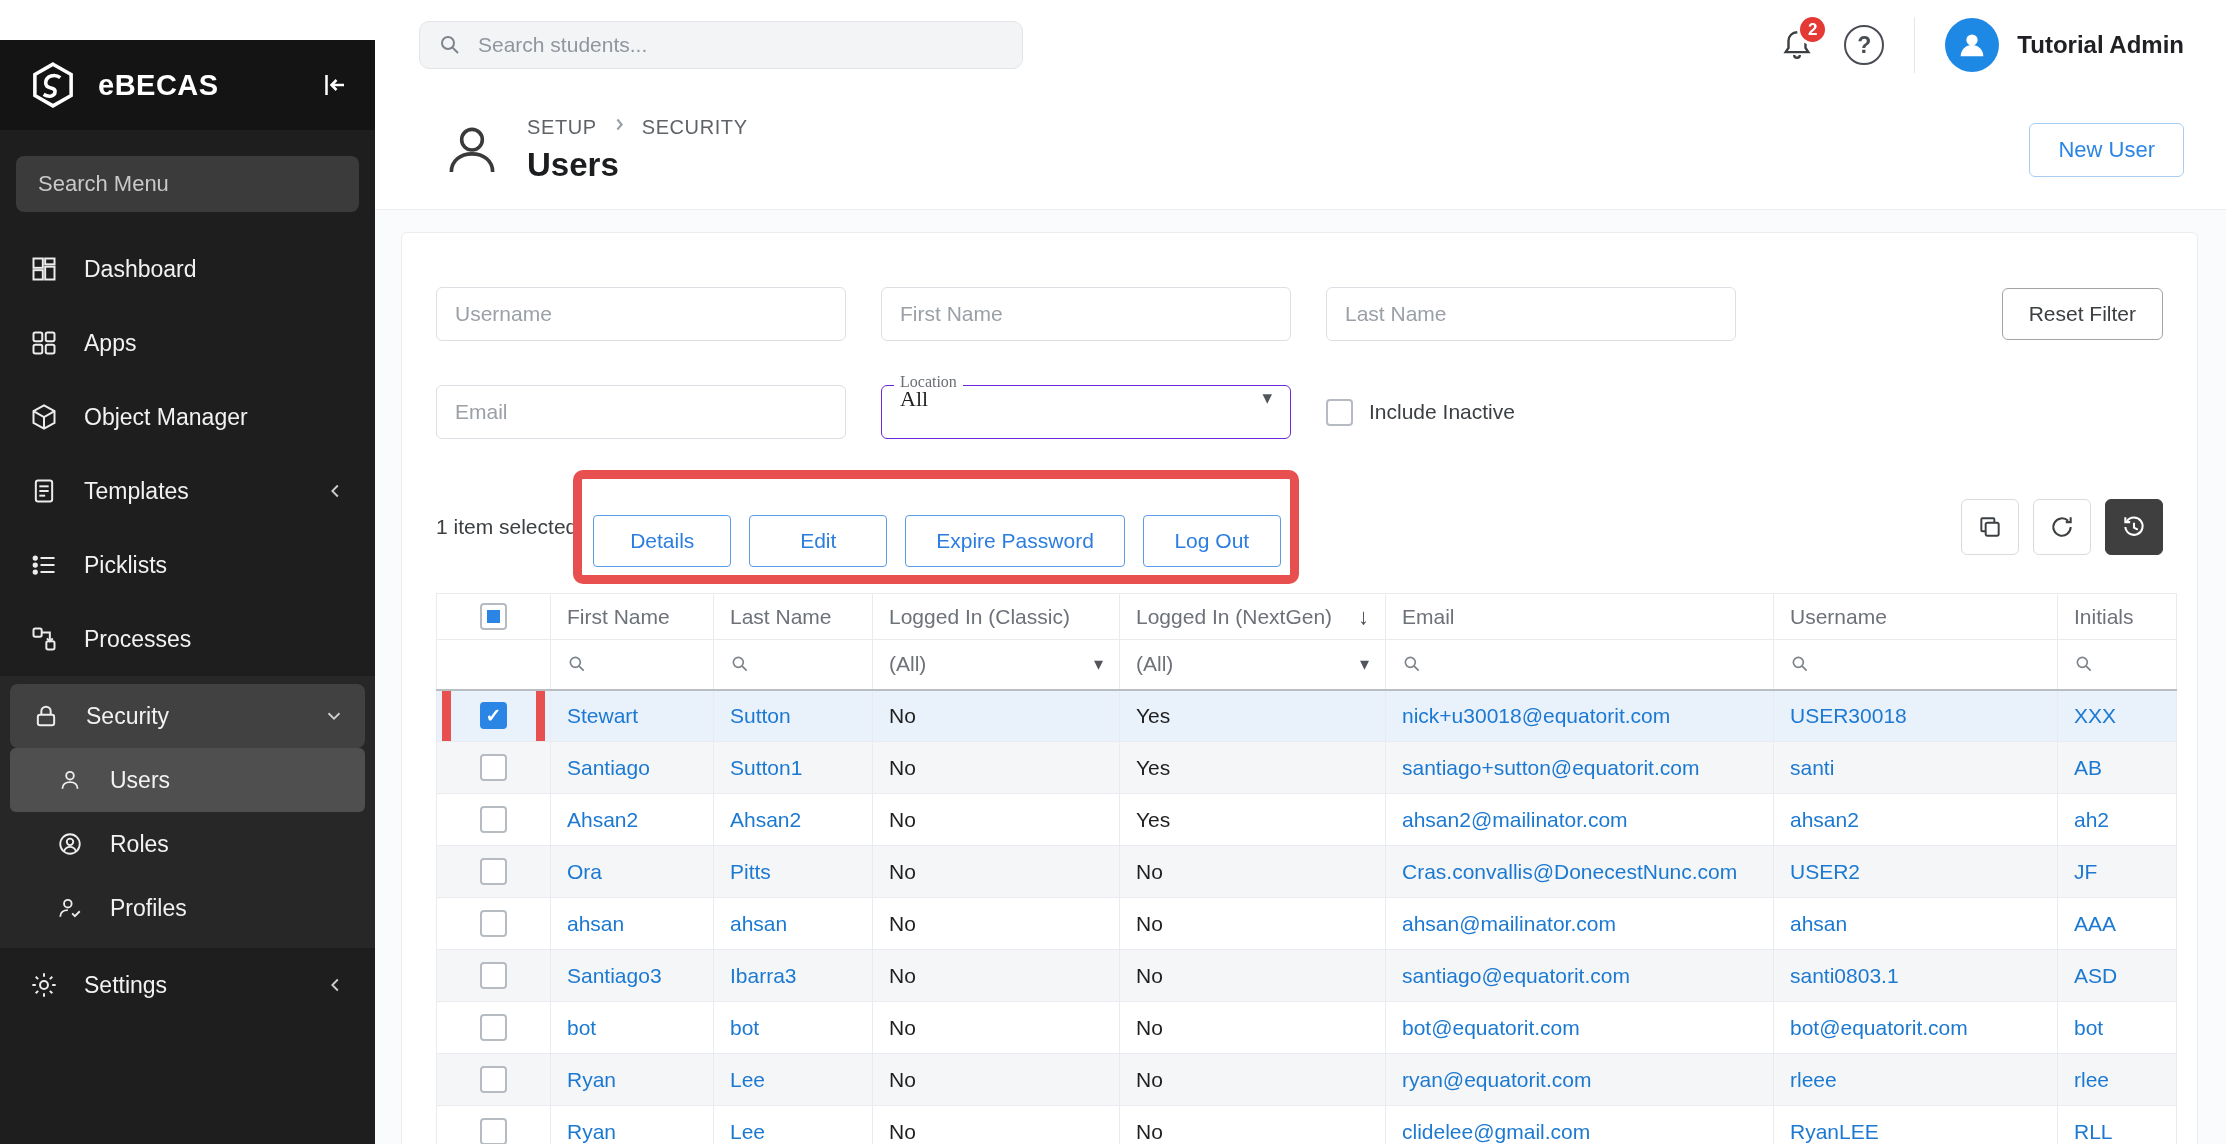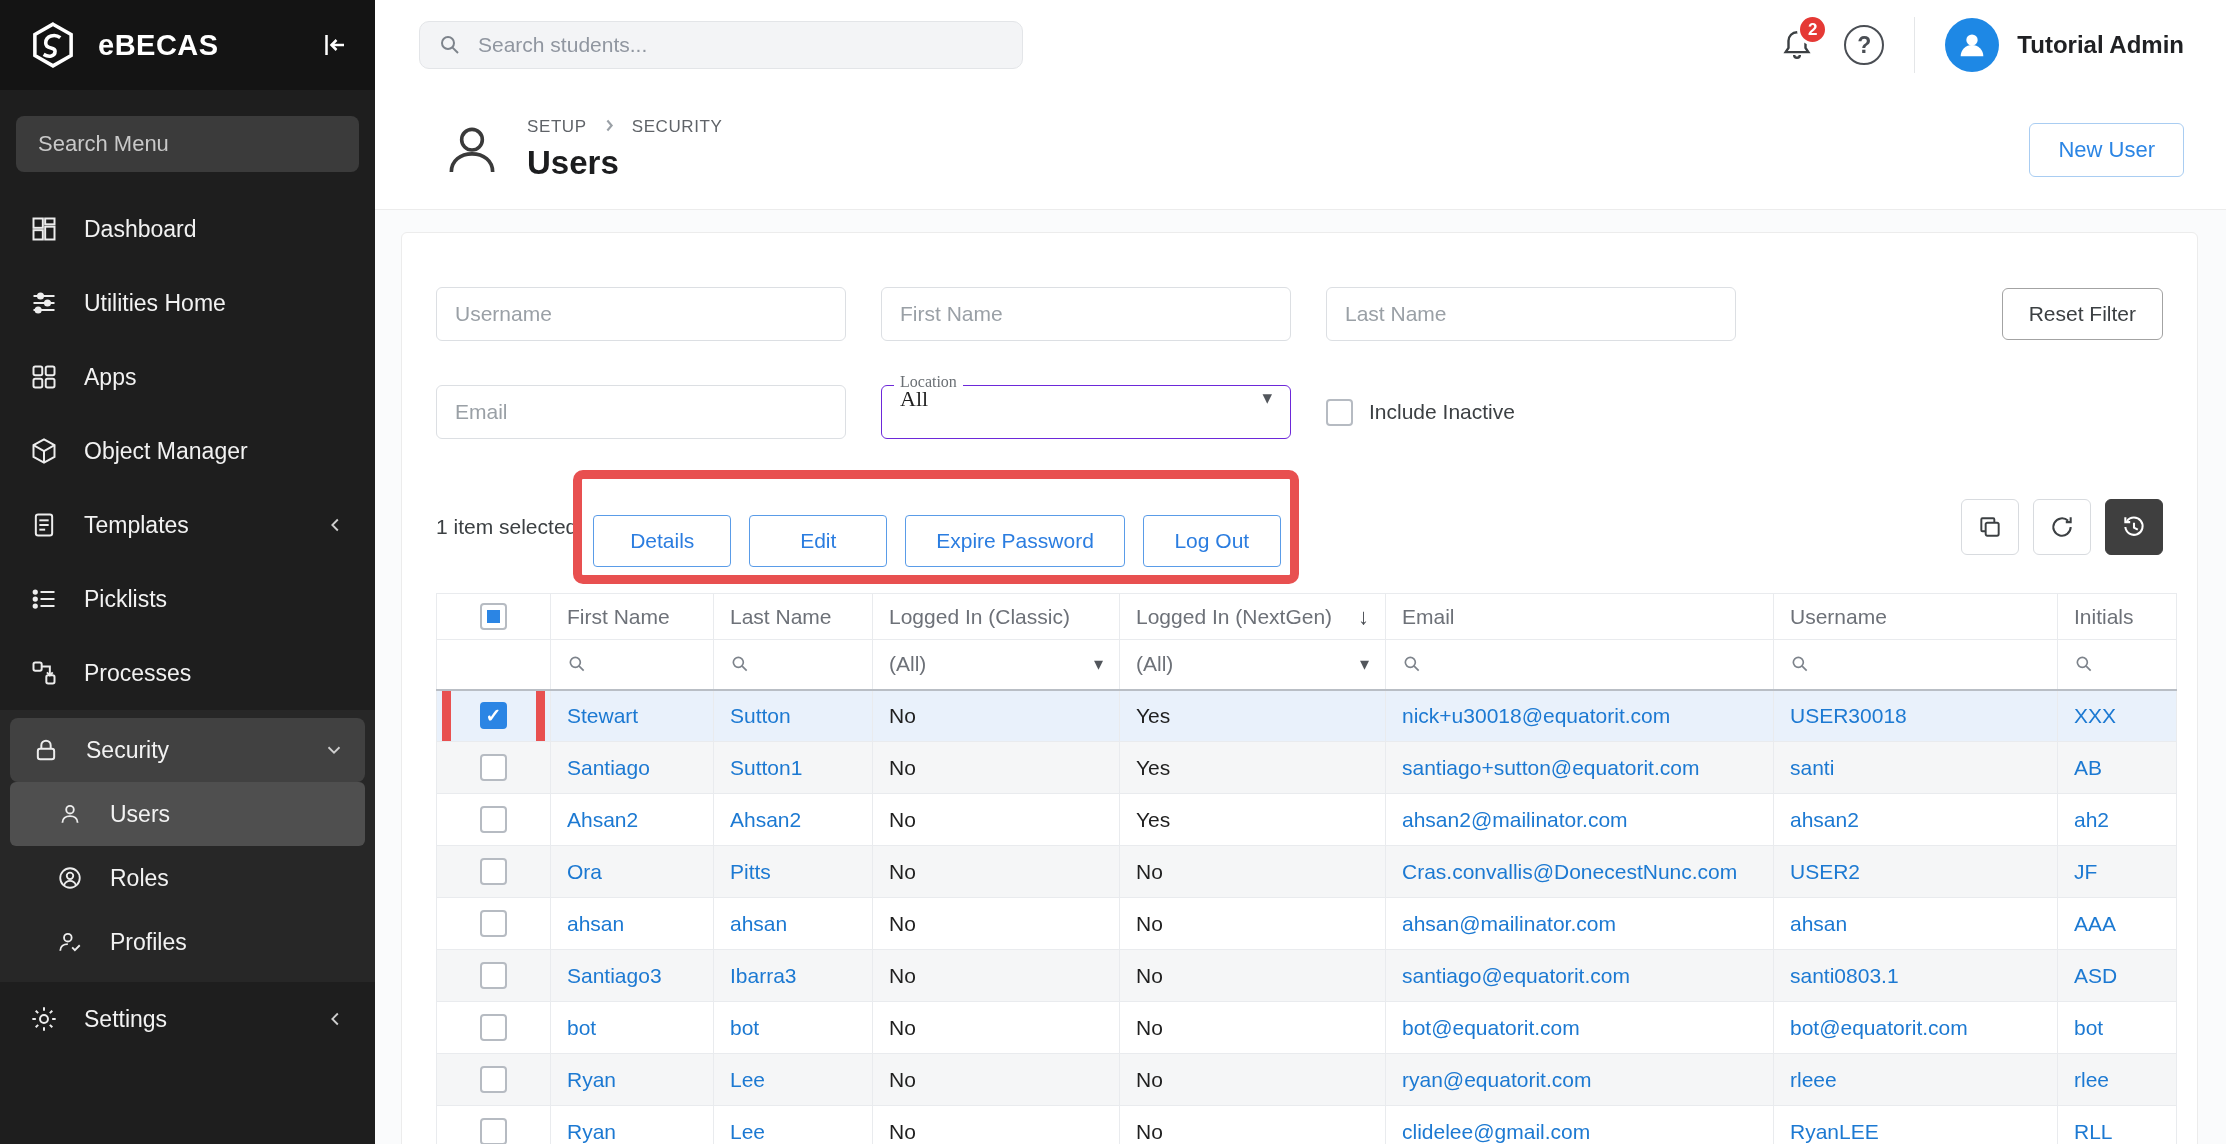--- a/index.html
+++ b/index.html
@@ -1,21 +1,21 @@
 <!DOCTYPE html>
 <html><head>
 <meta charset="utf-8">
 <style>
   * { box-sizing: border-box; margin: 0; padding: 0; }
   html,body { width: 2226px; height: 1144px; overflow: hidden; }
   body { font-family: "Liberation Sans", sans-serif; background:#fff; color:#222; }
   .app { display:flex; width:100%; height:100%; }
 
   
-  .sidebar { width:375px; flex-shrink:0; background:#1e1e1e; color:#f0f0f0; display:flex; flex-direction:column; overflow:hidden; }
+  .sidebar { width:375px; flex-shrink:0; background:#1e1e1e; color:#f0f0f0; display:flex; flex-direction:column; overflow:hidden;margin-top:40px; }
   .sidebar-head { height:90px; background:#141414; display:flex; align-items:center; padding:0 26px; gap:18px; flex-shrink:0; }
   .logo-badge { width:54px; height:54px; display:flex; align-items:center; justify-content:center; }
   .brand-name { font-size:29px; font-weight:700; letter-spacing:.5px; color:#fff; }
   .collapse-btn { margin-left:auto; color:#fff; cursor:pointer; display:flex; }
   .sidebar-search { margin:26px 16px 14px; height:56px; background:#3b3b3b; border-radius:8px; border:none; outline:none;
                     color:#e6e6e6; font-size:22px; padding:0 22px; width:343px; font-family:inherit; }
   .sidebar-search::placeholder { color:#c9c9c9; }
   .nav { flex:1; padding-top:6px; }
   .nav-item { height:74px; display:flex; align-items:center; gap:24px; padding:0 28px; font-size:23px; color:#f2f2f2; cursor:pointer; }
   .nav-item .icon { width:32px; display:flex; justify-content:center; color:#ededed; }
@@ -39,21 +39,21 @@
            border-radius:999px; border:3px solid #fff; display:flex; align-items:center; justify-content:center; font-size:17px; font-weight:700; }
   .help-circle { width:40px; height:40px; border:2.5px solid #4a4e54; border-radius:50%; color:#4a4e54;
                  display:flex; align-items:center; justify-content:center; font-size:23px; font-weight:700; cursor:pointer; }
   .tb-divider { width:1px; height:56px; background:#e4e6e8; }
   .user-chip { display:flex; align-items:center; gap:18px; cursor:pointer; }
   .avatar { width:54px; height:54px; border-radius:50%; background:#1e88e5; display:flex; align-items:center; justify-content:center; }
   .user-name { font-size:24px; font-weight:700; color:#202124; }
 
   .page-header { height:120px; background:#fff; display:flex; align-items:center; padding:0 42px 0 66px; border-bottom:1px solid #ececec; flex-shrink:0; }
   .header-person { color:#3a3a3a; display:flex; margin-right:24px; }
-  .breadcrumb { display:flex; gap:14px; font-size:17px; color:#5f6368; letter-spacing:.6px; }
+  .breadcrumb { display:flex; gap:14px; font-size:20px; color:#5f6368; letter-spacing:.6px; }
   .crumb-sep { display:flex; color:#9aa0a6; }
   .page-title { font-size:33px; font-weight:700; color:#1c1d1f; margin-top:7px; }
   .new-user-btn { margin-left:auto; height:54px; padding:0 28px; background:#fff; border:1px solid #a9cdf2; border-radius:6px;
                   color:#2b85e4; font-size:22px; cursor:pointer; font-family:inherit; }
 
   .content { flex:1; padding:22px 28px 0 26px; min-height:0; }
   .card { background:#fff; border:1px solid #ececec; border-radius:6px; height:1200px; padding:54px 34px 0 34px; }
 
   .filter-row { display:flex; align-items:center; gap:35px; }
   .filter-row.second { margin-top:44px; }
@@ -139,33 +139,20 @@
           <svg width="28" height="28" viewBox="0 0 24 24" fill="none" stroke="currentColor" stroke-width="1.7">
             <rect x="3" y="3" width="8" height="8"></rect>
               <rect x="13" y="3" width="8" height="5"></rect>
             <rect x="3" y="13" width="8" height="8"></rect>
               <rect x="13" y="10" width="8" height="11"></rect>
           </svg>
         </span>
         <span>Dashboard</span>
       </div>
 
-      <div class="nav-item">
-        <span class="icon">
-          <svg width="28" height="28" viewBox="0 0 24 24" fill="none" stroke="currentColor" stroke-width="1.7">
-            <line x1="3" y1="6" x2="21" y2="6"></line>
-              <circle cx="9" cy="6" r="2.2" fill="currentColor"></circle>
-            <line x1="3" y1="12" x2="21" y2="12"></line>
-              <circle cx="15" cy="12" r="2.2" fill="currentColor"></circle>
-            <line x1="3" y1="18" x2="21" y2="18"></line>
-              <circle cx="7" cy="18" r="2.2" fill="currentColor"></circle>
-          </svg>
-        </span>
-        <span>Utilities Home</span>
-      </div>
 
 
       <div class="nav-item">
         <span class="icon">
           <svg width="28" height="28" viewBox="0 0 24 24" fill="none" stroke="currentColor" stroke-width="1.7">
             <rect x="3" y="3" width="7.5" height="7.5" rx="1.5"></rect>
               <rect x="13.5" y="3" width="7.5" height="7.5" rx="1.5"></rect>
             <rect x="3" y="13.5" width="7.5" height="7.5" rx="1.5"></rect>
               <rect x="13.5" y="13.5" width="7.5" height="7.5" rx="1.5"></rect>
           </svg>

